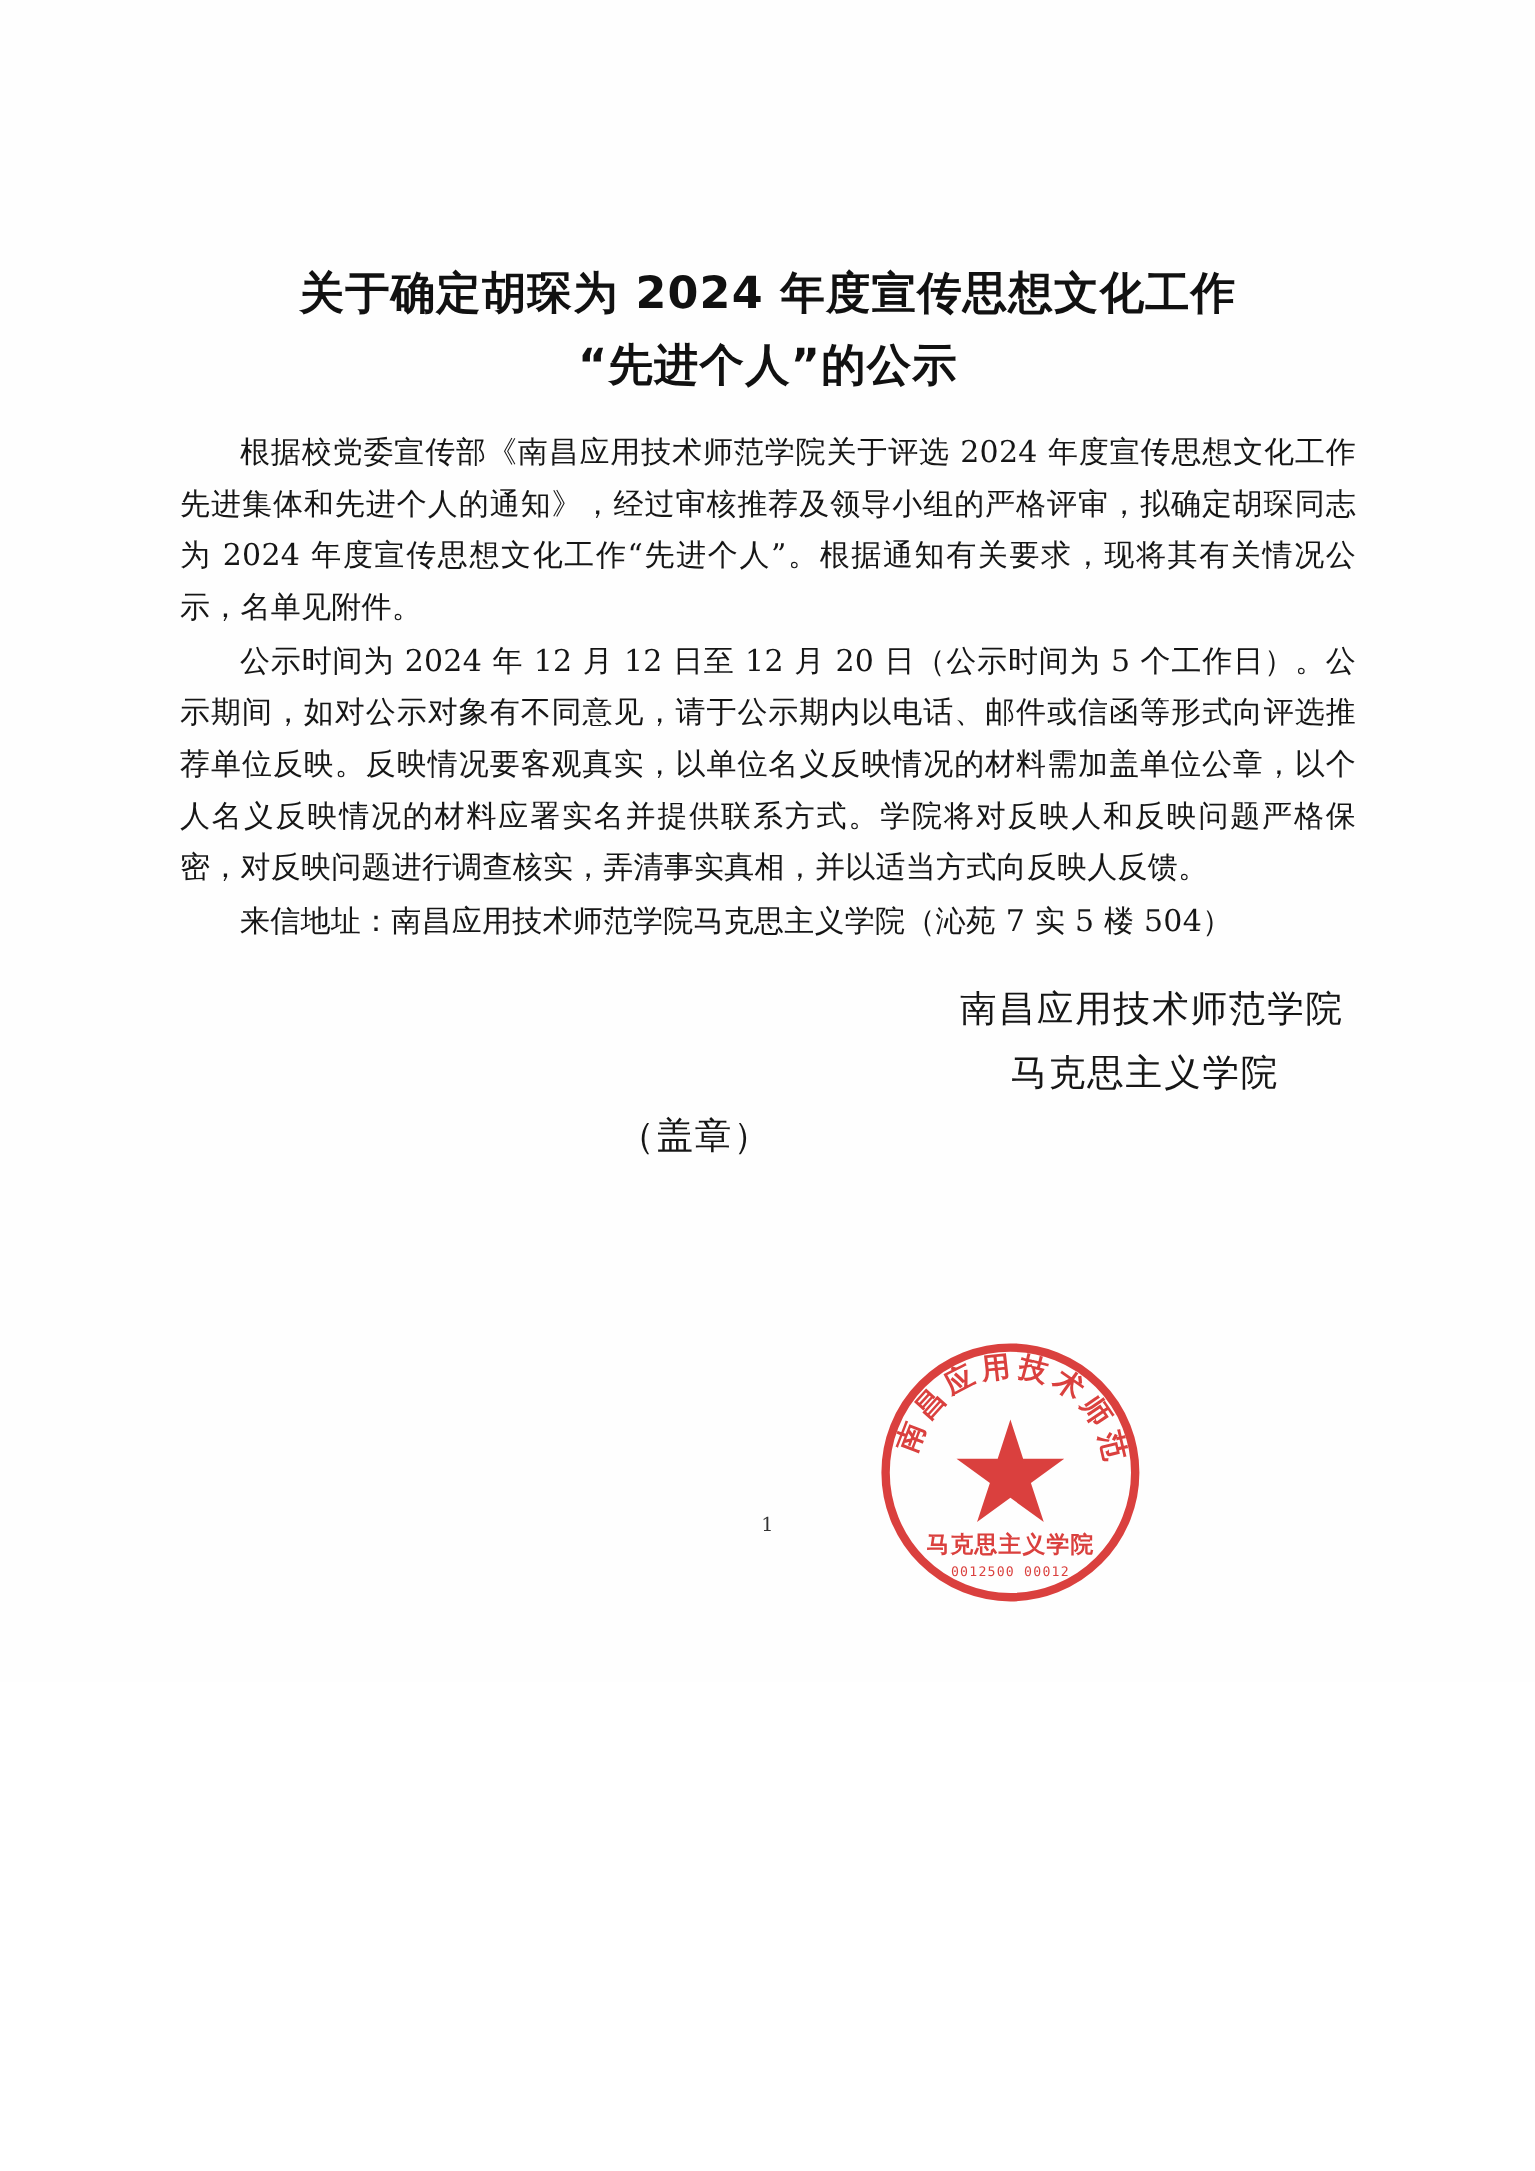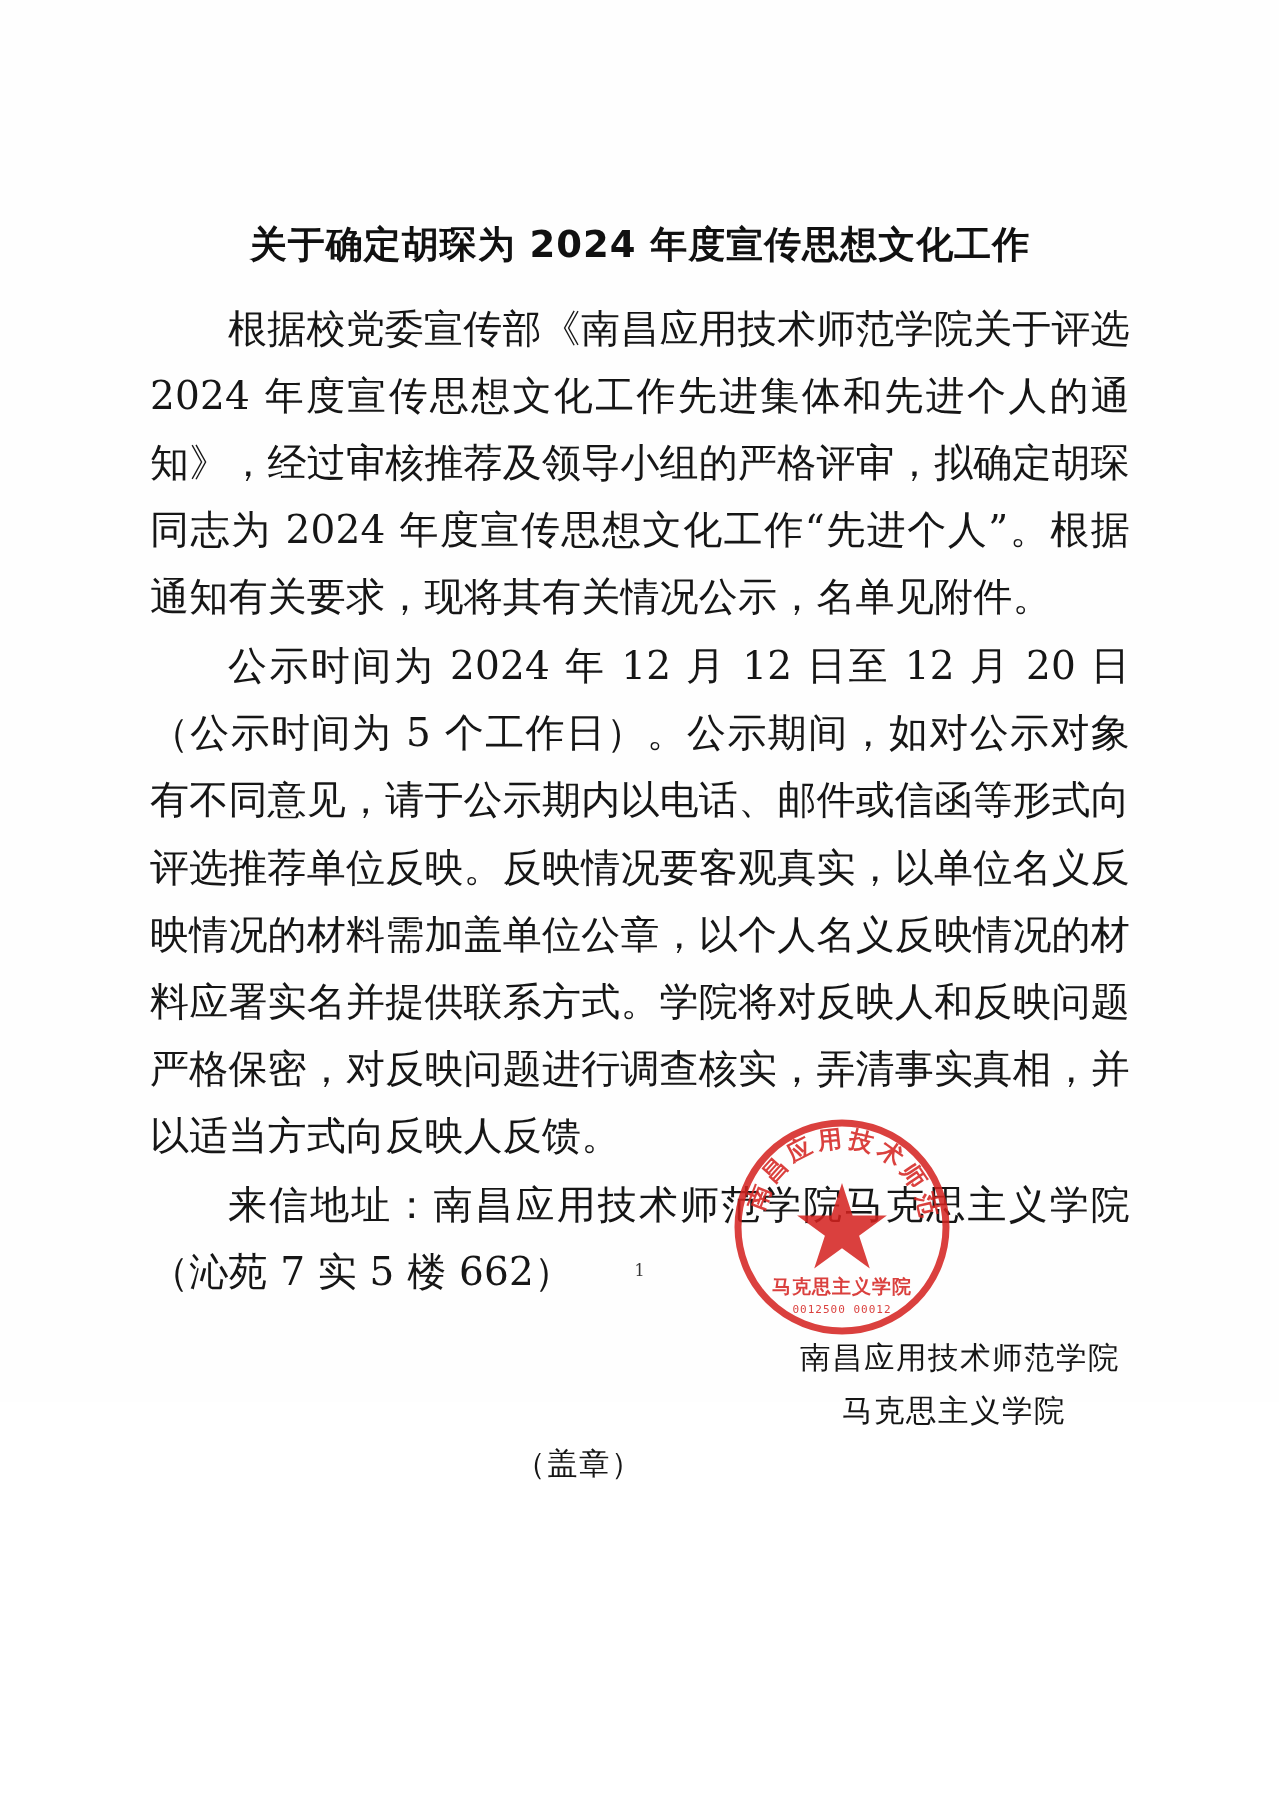--- a/index.html
+++ b/index.html
@@ -36,21 +36,21 @@
     letter-spacing: 1px;
     font-family: "DejaVu Sans", "Liberation Sans", sans-serif;
     color: #111;
     margin: 0 0 20px 0;
     padding: 0 14px;
   }
   .doc-title .line2 {
     display: block;
   }
   p.para {
-    font-size: 39px;
+    font-size: 25px;
     line-height: 1.72;
     margin: 0 0 2px 0;
     text-align: justify;
     text-justify: inter-ideograph;
     text-indent: 2em;
     letter-spacing: 0.2px;
     color: #161616;
   }
   .sign-block {
     margin-top: 26px;
@@ -93,25 +93,26 @@
 </style>
 </head>
 <body>
 
 <div class="page">
 
   <div class="doc-body">
 
     <h1 class="doc-title">
       <span>关于确定胡琛为 2024 年度宣传思想文化工作</span>
+      <span class="line2">“先进个人”的公示</span>
     </h1>
 
     <p class="para">根据校党委宣传部《南昌应用技术师范学院关于评选 2024 年度宣传思想文化工作先进集体和先进个人的通知》，经过审核推荐及领导小组的严格评审，拟确定胡琛同志为 2024 年度宣传思想文化工作“先进个人”。根据通知有关要求，现将其有关情况公示，名单见附件。</p>
     <p class="para">公示时间为 2024 年 12 月 12 日至 12 月 20 日（公示时间为 5 个工作日）。公示期间，如对公示对象有不同意见，请于公示期内以电话、邮件或信函等形式向评选推荐单位反映。反映情况要客观真实，以单位名义反映情况的材料需加盖单位公章，以个人名义反映情况的材料应署实名并提供联系方式。学院将对反映人和反映问题严格保密，对反映问题进行调查核实，弄清事实真相，并以适当方式向反映人反馈。</p>
-    <p class="para">来信地址：南昌应用技术师范学院马克思主义学院（沁苑 7 实 5 楼 662）</p>
+    <p class="para">来信地址：南昌应用技术师范学院马克思主义学院（沁苑 7 实 5 楼 504）</p>
 
     <div class="sign-block">
       <span class="sign-line indent-a">南昌应用技术师范学院</span>
       <span class="sign-line indent-b">马克思主义学院</span>
       <span class="sign-line indent-c">（盖章）</span>
     </div>
 
   </div>
 
   <div class="seal">

